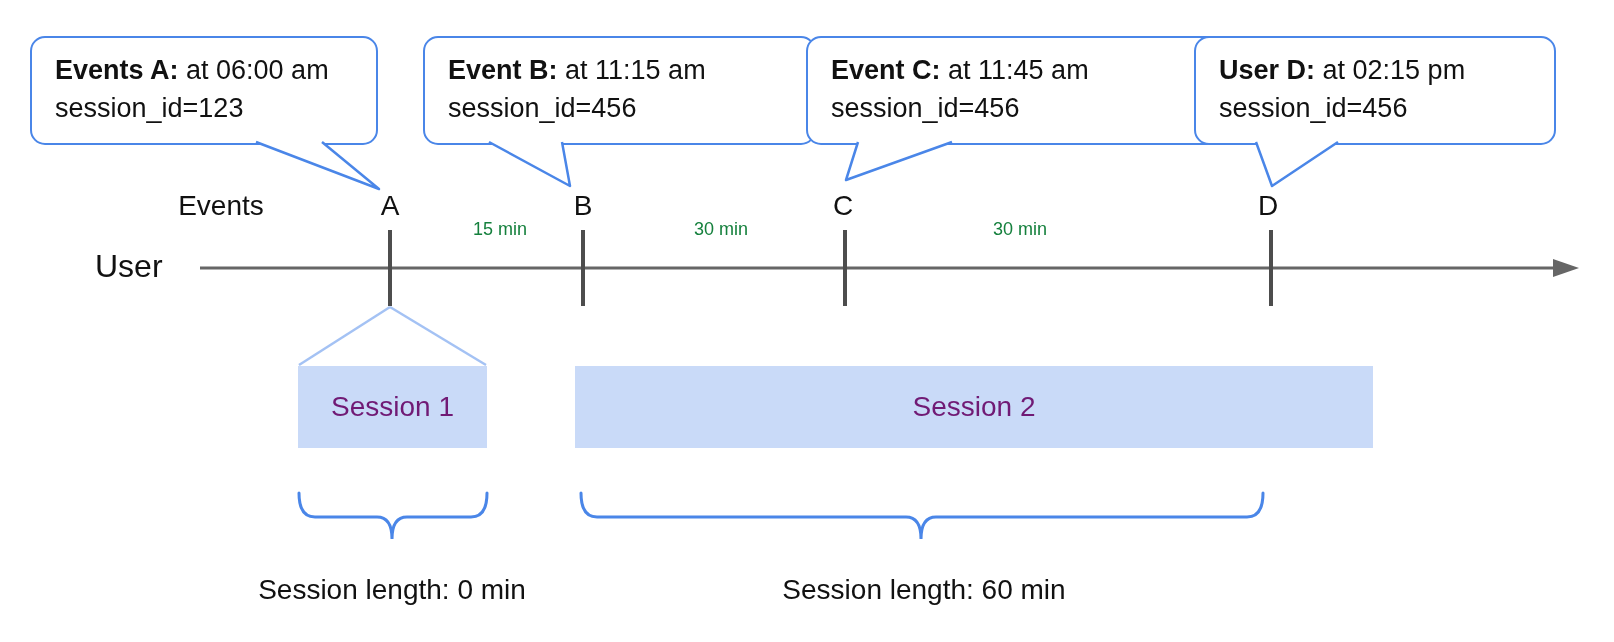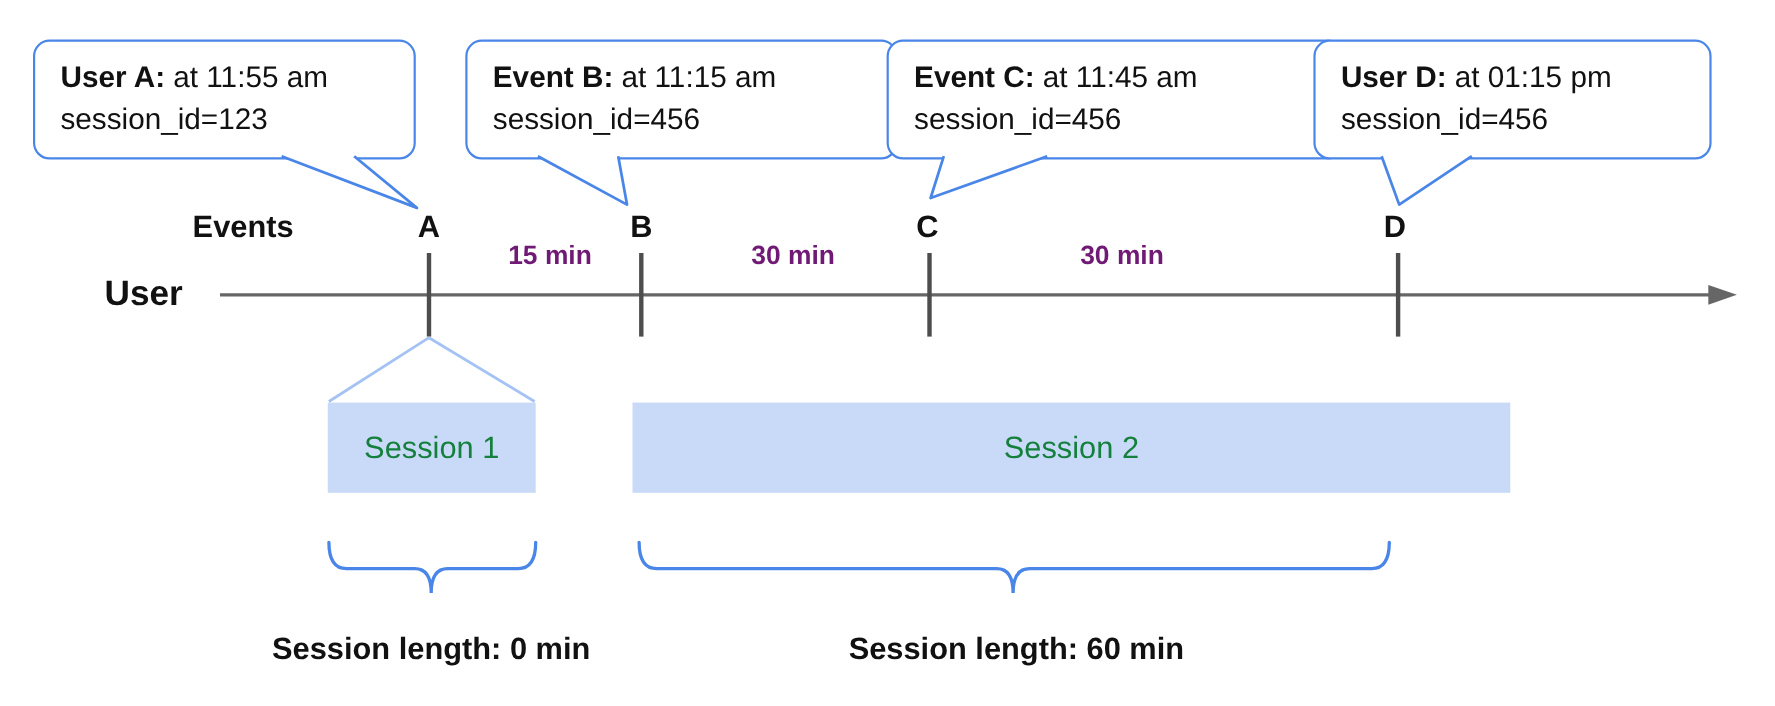--- a/index.html
+++ b/index.html
@@ -7,50 +7,50 @@
     position:relative;width:1614px;height:642px;background:#ffffff;overflow:hidden;
     font-family:"Liberation Sans","DejaVu Sans",sans-serif;color:#111;
   }
   .callout{
     position:absolute;box-sizing:border-box;
     border:2.5px solid #4a86e8;border-radius:15px;background:#fff;
     padding:13px 10px 0 23px;font-size:27px;line-height:38px;color:#111;
     z-index:1;white-space:nowrap;
   }
   .callout b{font-weight:bold;}
-  .lbl{position:absolute;white-space:nowrap;color:#111;z-index:1;font-weight:bold;}
+  .lbl{position:absolute;white-space:nowrap;color:#111;z-index:1;}
   .letter{font-size:28px;transform:translateX(-50%);top:190px;}
-  .interval{font-size:24px;transform:translateX(-50%);top:219px;color:#701a75;}
+  .interval{font-size:18px;transform:translateX(-50%);top:219px;color:#15803d;}
   .bar{
     position:absolute;top:366px;height:82px;background:#c9daf8;
     display:flex;align-items:center;justify-content:center;
-    font-size:28px;color:#15803d;z-index:1;
+    font-size:28px;color:#701a75;z-index:1;
   }
   .slen{font-size:28px;transform:translateX(-50%);top:574px;text-align:center;}
   #overlay{position:absolute;left:0;top:0;z-index:3;pointer-events:none;}
 </style>
 </head>
 <body>
 
 <div id="stage">
 
   <div class="callout" style="left:30px;top:36px;width:348px;height:109px">
-    <div><b>User A:</b><span> at 11:55 am</span></div>
+    <div><b>Events A:</b><span> at 06:00 am</span></div>
     <div>session_id=123</div>
   </div>
   <div class="callout" style="left:423px;top:36px;width:393px;height:109px">
     <div><b>Event B:</b><span> at 11:15 am</span></div>
     <div>session_id=456</div>
   </div>
   <div class="callout" style="left:806px;top:36px;width:416px;height:109px">
     <div><b>Event C:</b><span> at 11:45 am</span></div>
     <div>session_id=456</div>
   </div>
   <div class="callout" style="left:1194px;top:36px;width:362px;height:109px">
-    <div><b>User D:</b><span> at 01:15 pm</span></div>
+    <div><b>User D:</b><span> at 02:15 pm</span></div>
     <div>session_id=456</div>
   </div>
 
   <div class="lbl" style="left:221px;top:190px;font-size:28px;transform:translateX(-50%)">Events</div>
   <div class="lbl letter" style="left:390px">A</div>
   <div class="lbl letter" style="left:583px">B</div>
   <div class="lbl letter" style="left:843px">C</div>
   <div class="lbl letter" style="left:1268px">D</div>
 
   <div class="lbl interval" style="left:500px">15 min</div>

